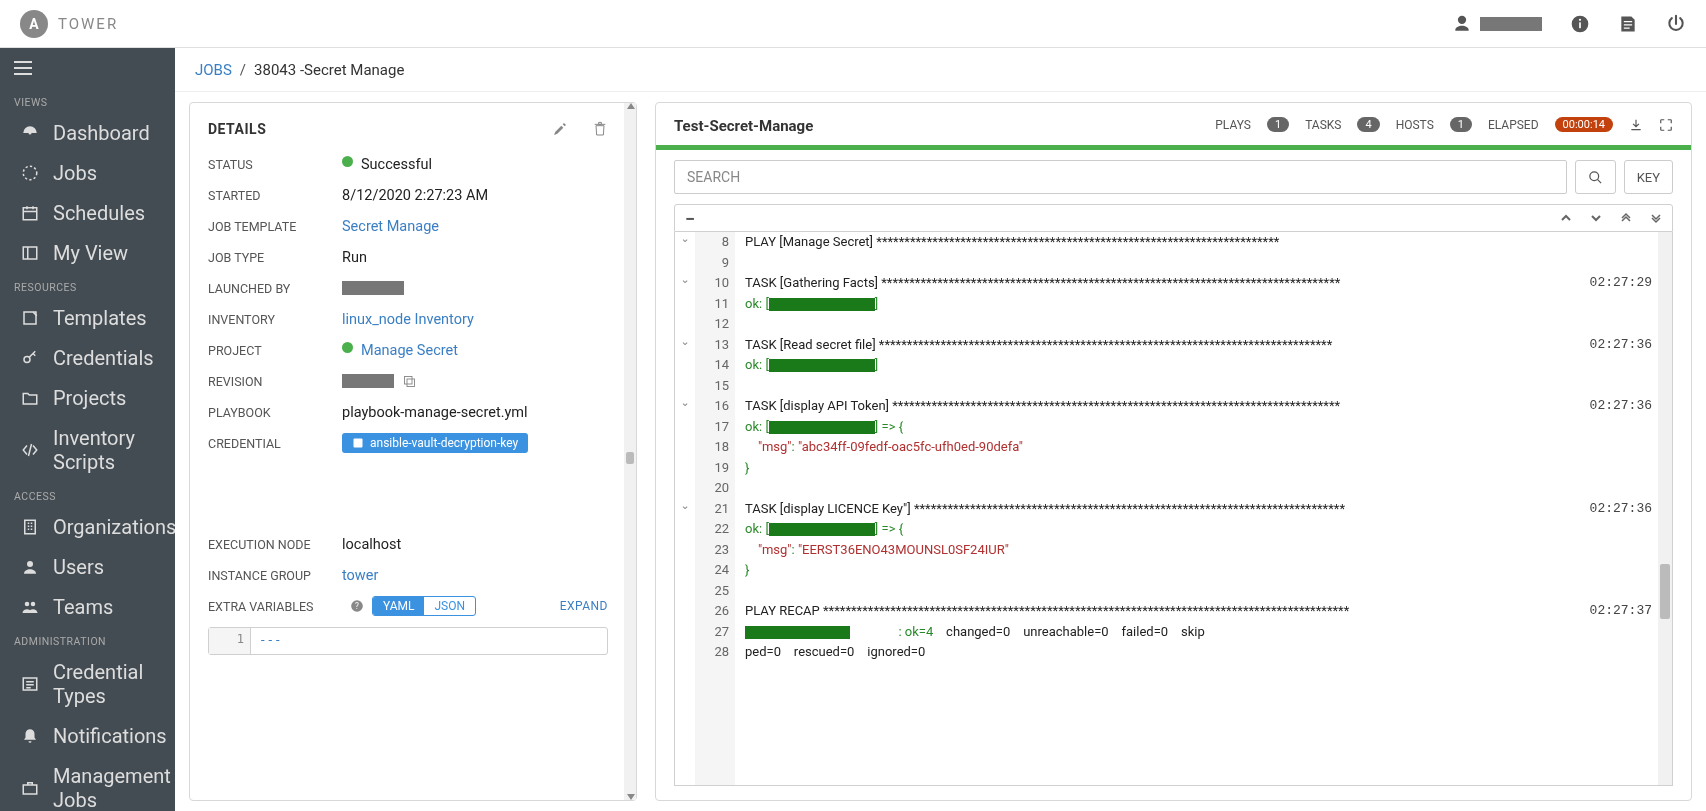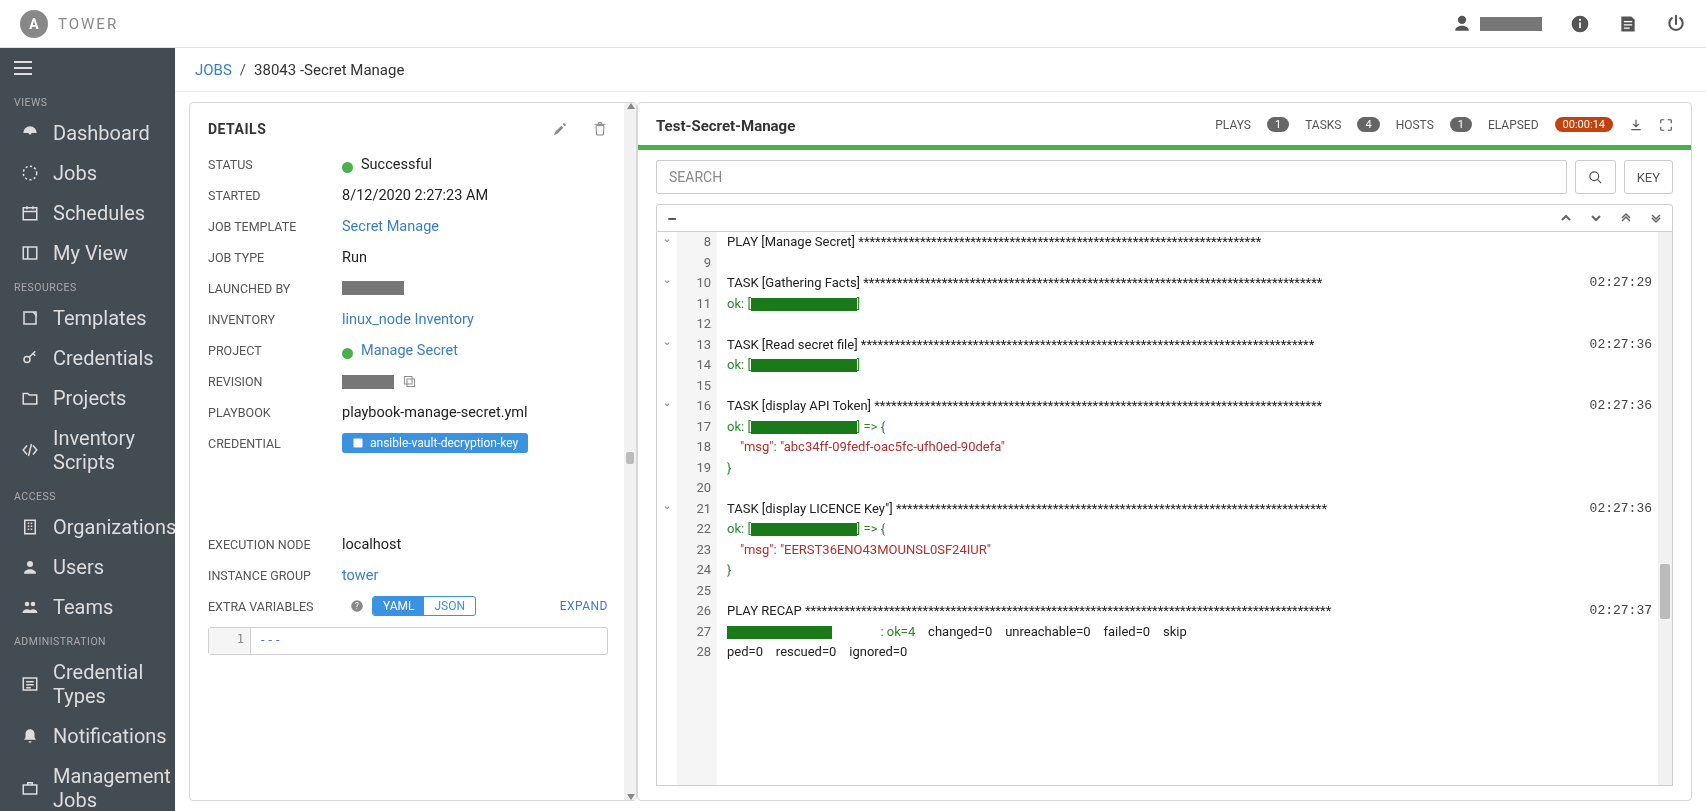--- a/index.html
+++ b/index.html
@@ -15,36 +15,36 @@
 .main{display:flex;height:763px}
 .sidebar{width:175px;background:#444c53;color:#ddd;padding-top:0;overflow:hidden}
 .side-toggle{height:40px;display:flex;align-items:center;padding-left:14px}
 .side-section{font-size:10.5px;color:#aaa;padding:8px 14px 4px;letter-spacing:0.5px}
 .side-item{display:flex;align-items:center;gap:14px;padding:8px 21px;cursor:pointer;font-size:20px}
 .side-item svg{width:18px;height:18px;fill:#ddd;flex-shrink:0}
 .content{flex:1;background:#fff;display:flex;flex-direction:column;overflow:hidden}
 .breadcrumb{height:44px;display:flex;align-items:center;padding:0 20px;font-size:15px;border-bottom:1px solid #eee}
 .breadcrumb a{color:#3a7fc4;text-decoration:none}
 .breadcrumb .sep{margin:0 8px;color:#555}
-.panels{flex:1;display:flex;padding:10px 14px;overflow:hidden}
+.panels{flex:1;display:flex;gap:18px;padding:10px 14px;overflow:hidden}
 .panel{border:1px solid #d8d8d8;border-radius:4px;background:#fff;display:flex;flex-direction:column;position:relative}
 .panel.details{width:448px}
 .panel.output{flex:1}
 .scroll-fake{position:absolute;right:0;top:0;bottom:0;width:12px;background:#f1f1f1}
 .scroll-fake::before{content:"";position:absolute;top:0;left:3px;width:0;height:0;border-left:4px solid transparent;border-right:4px solid transparent;border-bottom:6px solid #888}
 .scroll-fake::after{content:"";position:absolute;bottom:0;left:3px;width:0;height:0;border-left:4px solid transparent;border-right:4px solid transparent;border-top:6px solid #888}
 .scroll-nub{position:absolute;left:2px;width:8px;height:12px;background:#bbb;border-radius:2px}
 .details-inner{padding:18px 28px 18px 18px;overflow:hidden}
 .details-head{display:flex;justify-content:space-between;align-items:center;margin-bottom:12px}
 .details-title{font-weight:bold;font-size:14px;letter-spacing:0.5px}
 .details-actions{display:flex;gap:24px;color:#888}
 .details-actions svg{width:16px;height:16px;fill:#888}
 .drow{display:flex;align-items:center;min-height:30px;margin-bottom:1px}
 .drow .label{width:134px;font-size:12.5px;color:#555}
-.drow .val{font-size:14.5px;color:#222;display:flex;align-items:flex-end;gap:8px}
+.drow .val{font-size:14.5px;color:#222;display:flex;align-items:flex-start;gap:8px}
 .drow .val.link{color:#3a7fc4}
 .status-dot{width:11px;height:11px;border-radius:50%;background:#4bb04b;display:inline-block}
 .redact-box{background:#777;height:14px;display:inline-block}
 .credential-pill{background:#3a92e0;color:#fff;font-size:12px;padding:3px 10px;border-radius:3px;display:flex;align-items:center;gap:6px}
 .credential-pill svg{width:12px;height:12px;fill:#fff}
 .toggle-group{display:flex;border-radius:3px;overflow:hidden;border:1px solid #3a92e0}
 .toggle-group span{padding:2px 10px;font-size:12px}
 .toggle-group .active{background:#3a92e0;color:#fff}
 .toggle-group .inactive{color:#3a92e0}
 .expand-link{color:#3a7fc4;font-size:12px;margin-left:auto;letter-spacing:0.5px}

